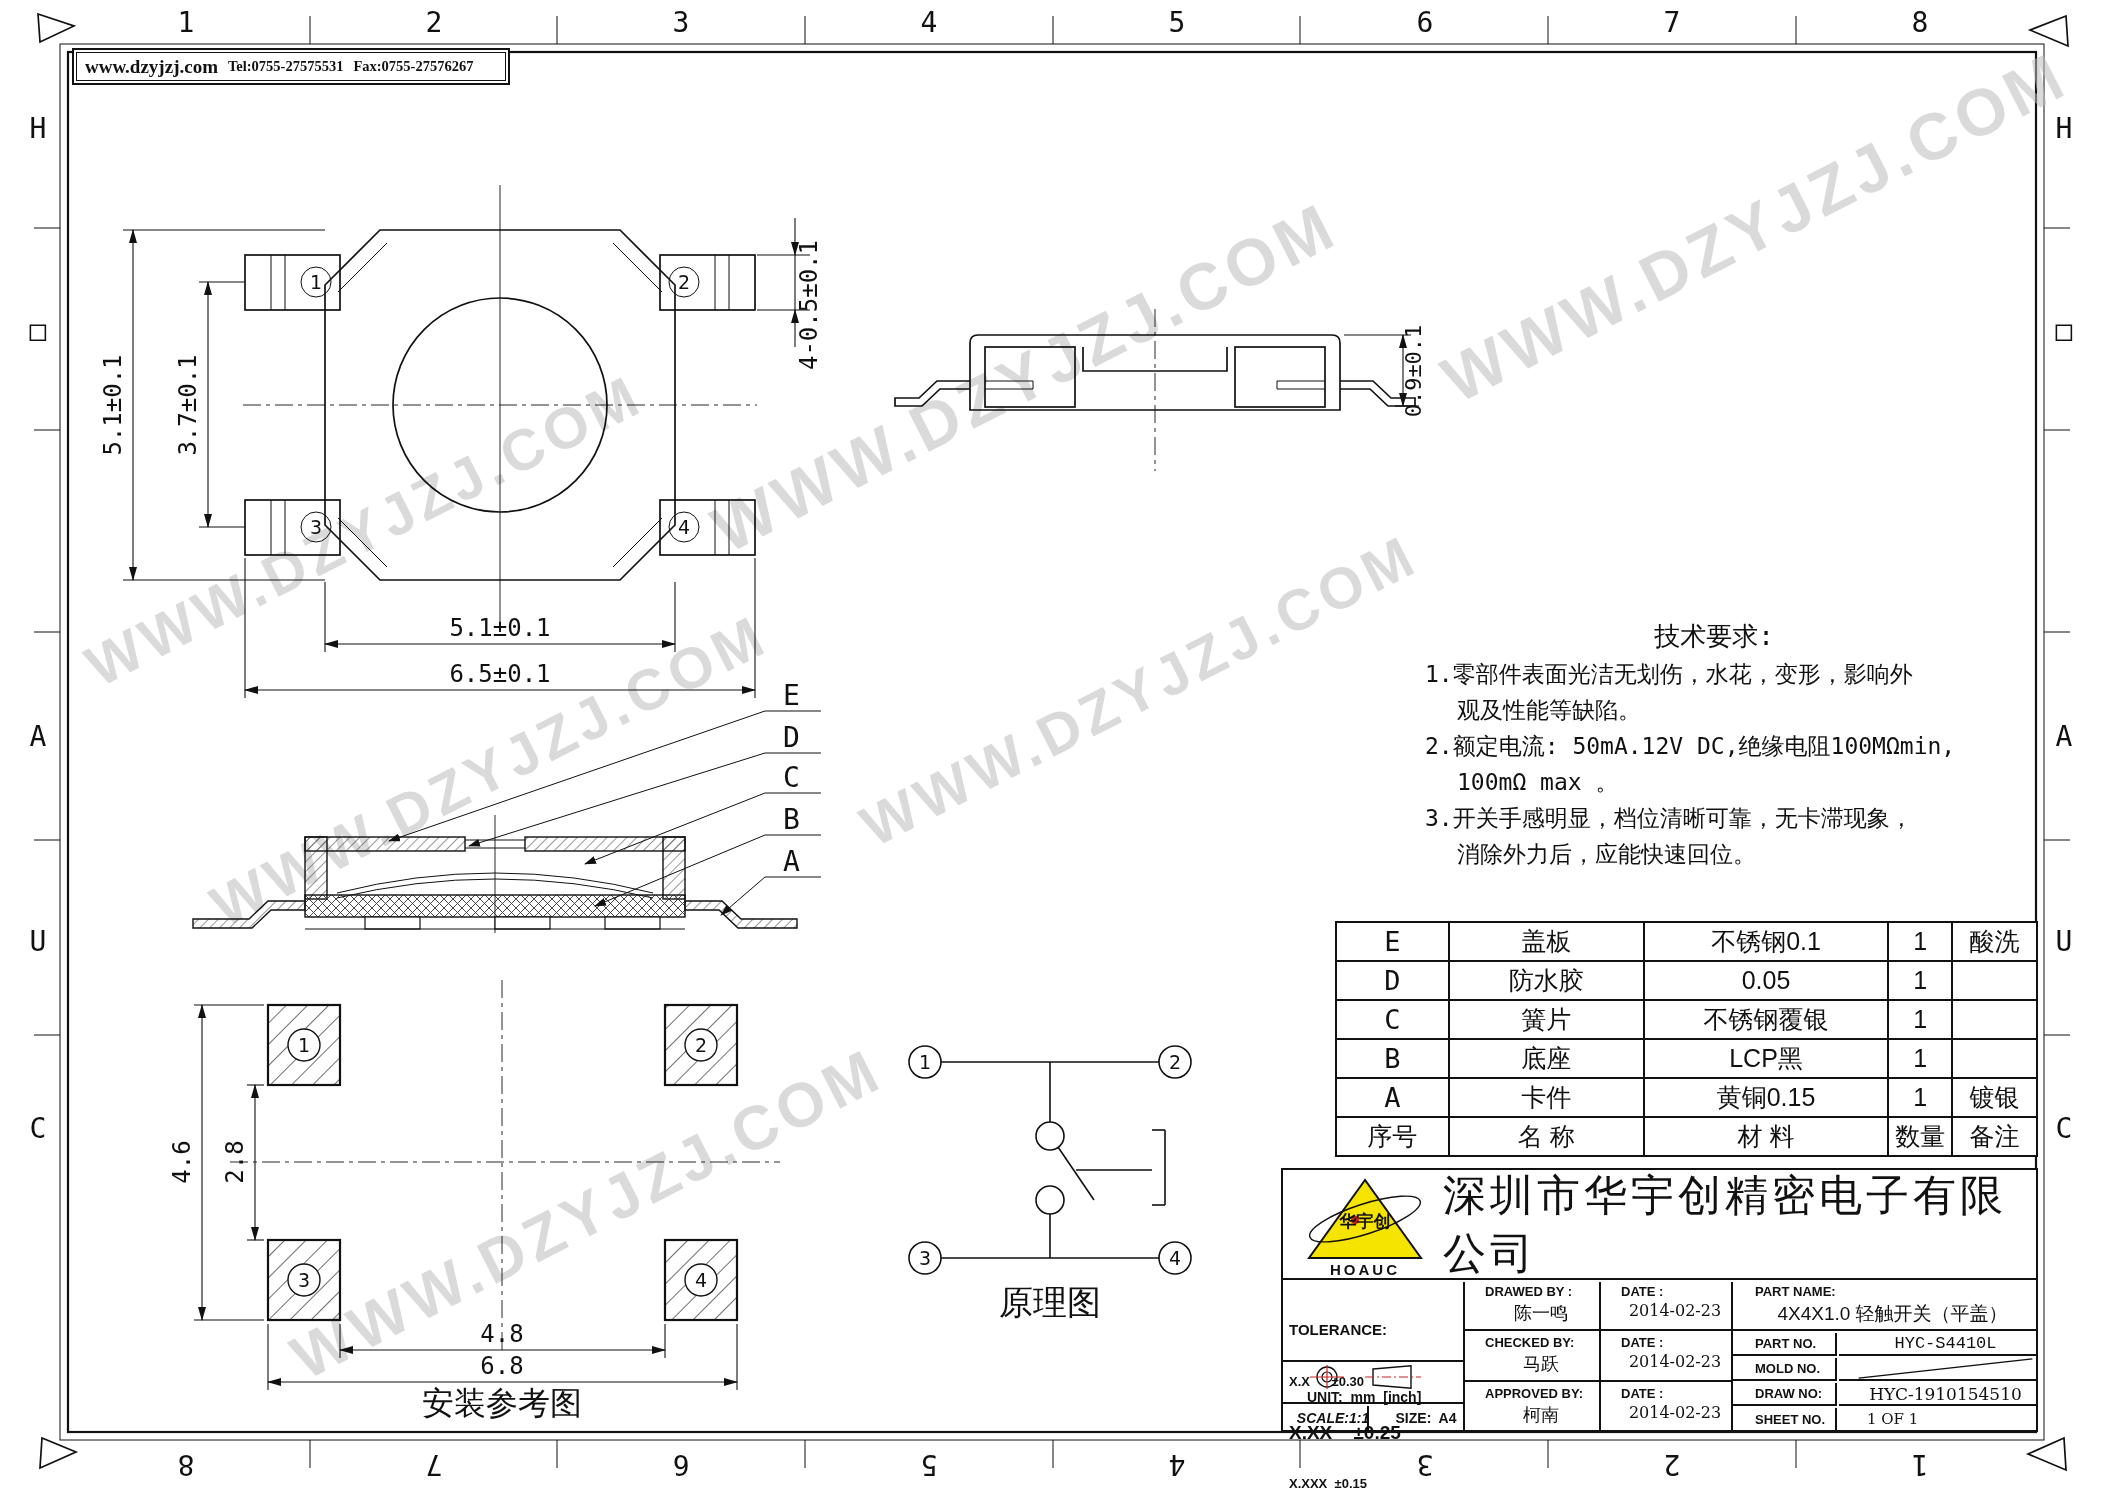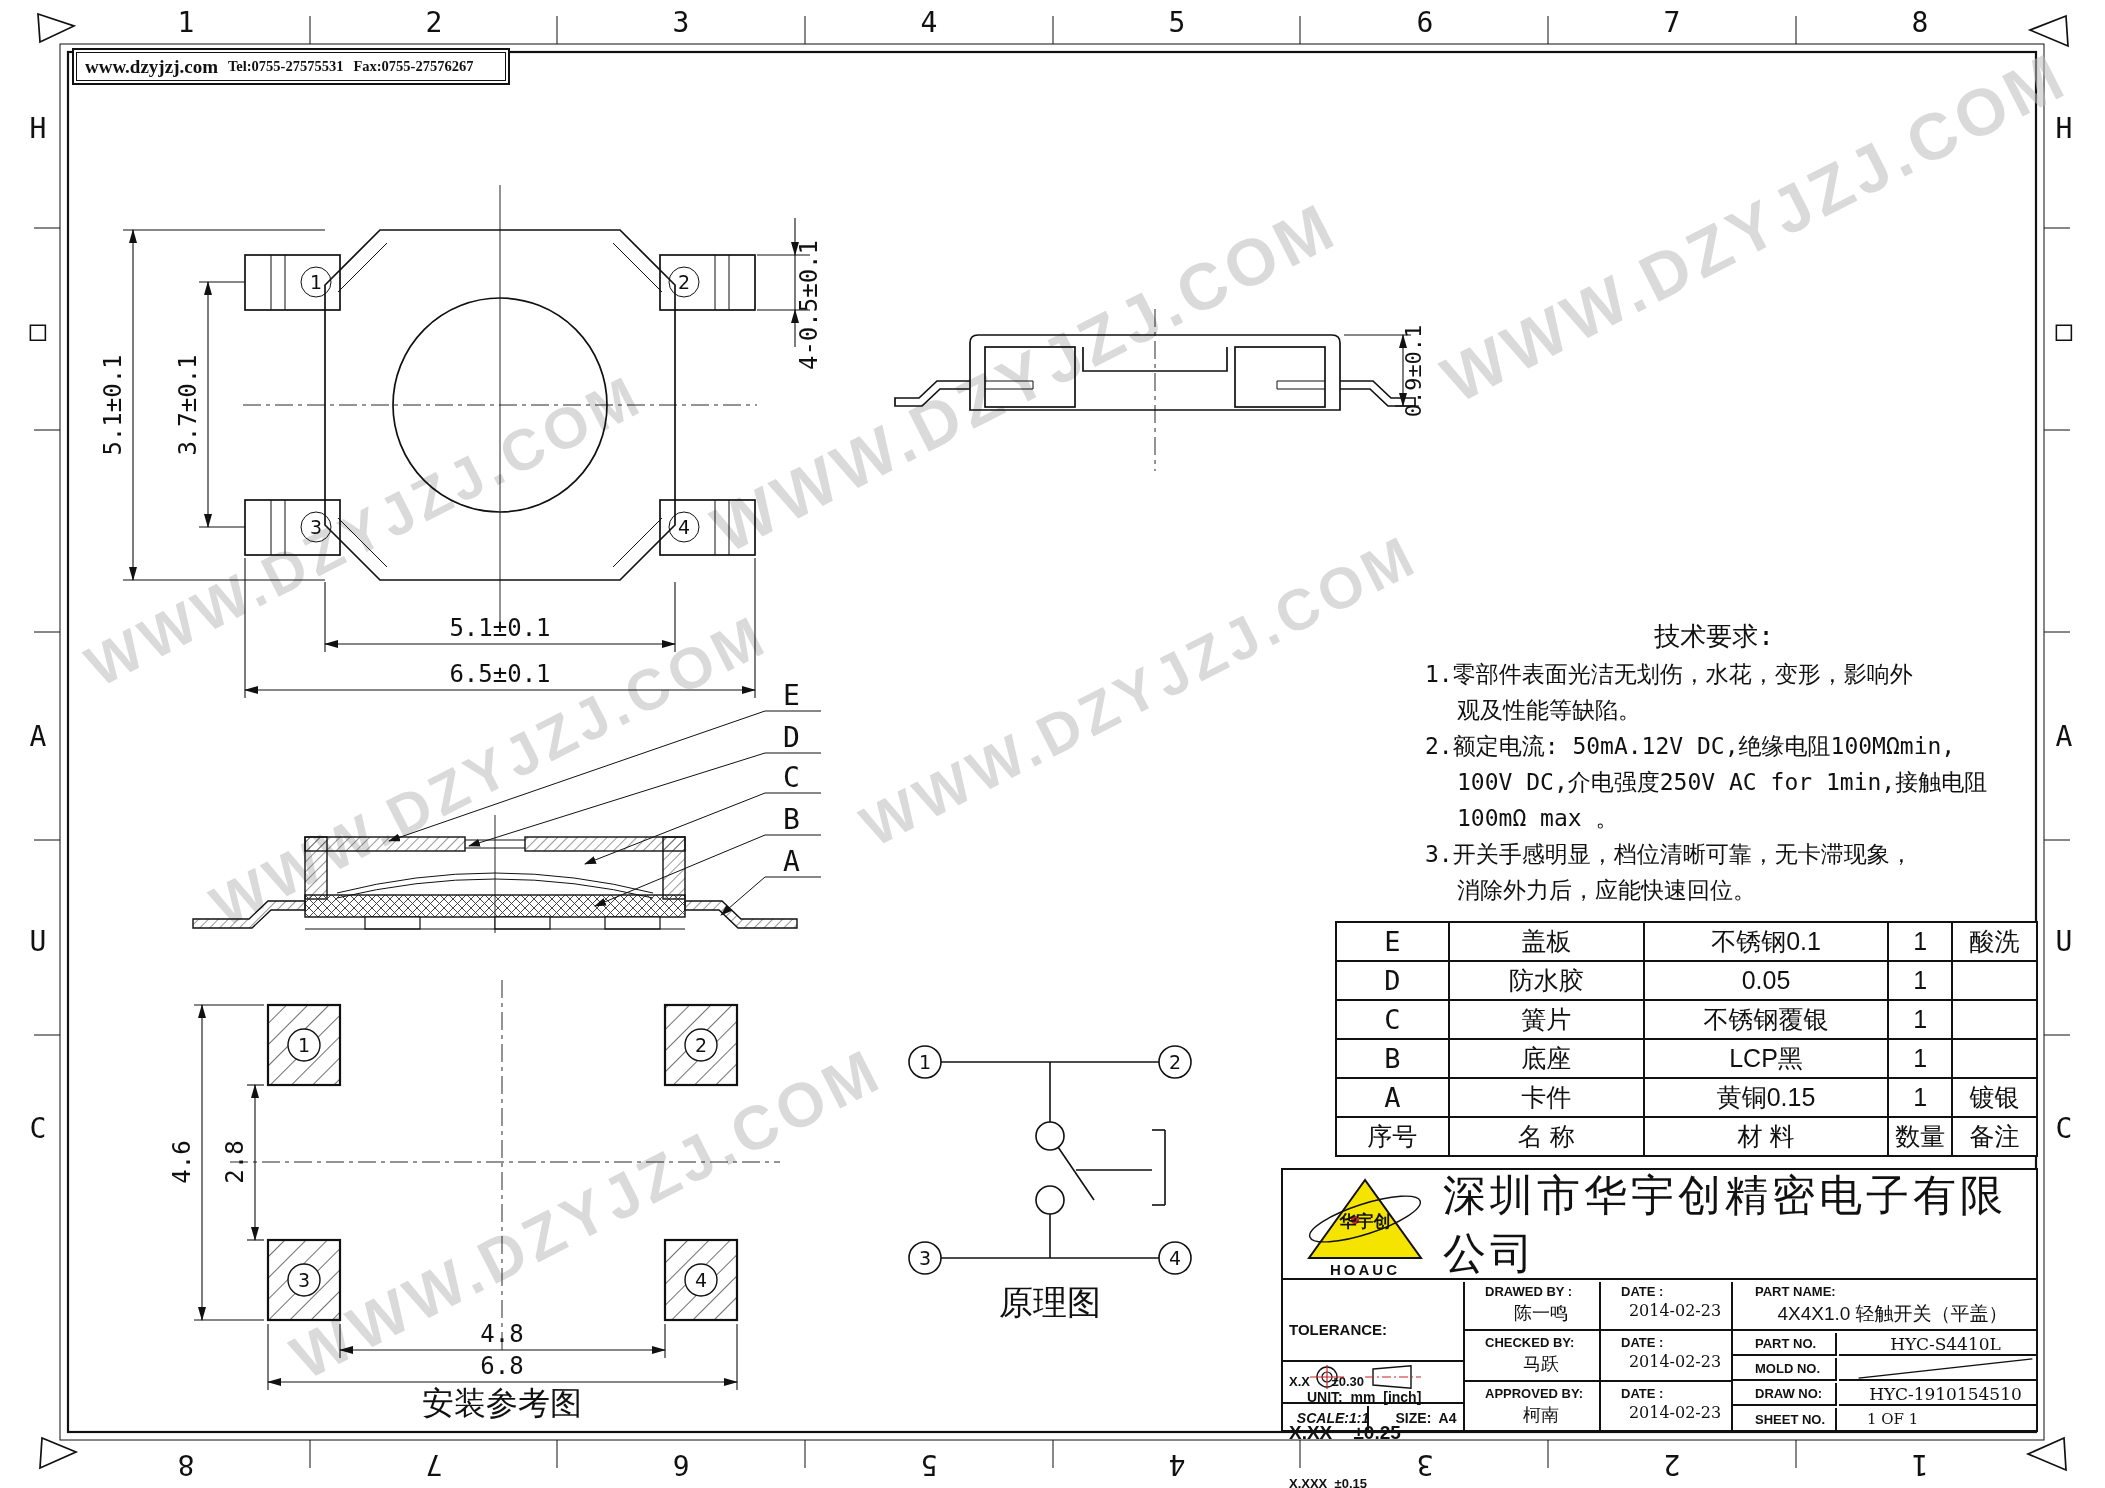--- a/index.html
+++ b/index.html
@@ -367,21 +367,20 @@
     <text class="ct" x="45" y="265" text-anchor="middle">3</text>
     <text class="ct" x="295" y="265" text-anchor="middle">4</text>
     <text class="cap" x="170" y="314" text-anchor="middle" style="font-size:34px;">原理图</text>
   </svg>
 
   <div class="tech">
     <div class="tech-title">技术要求:</div>
     <div class="tech-line">1.零部件表面光洁无划伤，水花，变形，影响外</div>
     <div class="tech-line cont">观及性能等缺陷。</div>
     <div class="tech-line">2.额定电流: 50mA.12V DC,绝缘电阻100MΩmin,</div>
-    <div class="tech-line cont">100V DC,介电强度250V AC for 1min,接触电阻</div>
     <div class="tech-line cont">100mΩ max 。</div>
     <div class="tech-line">3.开关手感明显，档位清晰可靠，无卡滞现象，</div>
     <div class="tech-line cont">消除外力后，应能快速回位。</div>
   </div>
 
   <table class="parts">
     <colgroup>
         <col style="width:113px;">
         <col style="width:196px;">
         <col style="width:245px;">
@@ -499,21 +498,21 @@
       <div class="val-serif" style="text-align:center;font-size:16px;">2014-02-23</div>
     </div>
 
     <div class="cell" style="left:450px;top:112px;right:0;height:49px;border-bottom:2px solid #111;">
       <div class="lab" style="padding:2px 6px;">PART NAME:</div>
       <div style="text-align:center;font-size:19px;">4X4X1.0 轻触开关（平盖）</div>
     </div>
     <div class="cell" style="left:450px;top:163px;width:104px;height:23px;border-right:2px solid #111;border-bottom:2px solid #111;display:flex;align-items:center;">
       <span class="lab" style="padding-left:6px;">PART NO.</span>
     </div>
-    <div class="cell val-serif" style="left:556px;top:163px;right:0;height:23px;border-bottom:2px solid #111;display:flex;align-items:center;justify-content:center;font-size:17px;">
+    <div class="cell val-serif" style="left:556px;top:163px;right:0;height:23px;border-bottom:2px solid #111;display:flex;align-items:center;justify-content:center;font-size:17px;font-family:Liberation Mono, monospace;">
       <span>HYC-S4410L</span>
     </div>
     <div class="cell" style="left:450px;top:188px;width:104px;height:23px;border-right:2px solid #111;border-bottom:2px solid #111;display:flex;align-items:center;">
       <span class="lab" style="padding-left:6px;">MOLD NO.</span>
     </div>
     <div class="cell" style="left:556px;top:188px;right:0;height:23px;border-bottom:2px solid #111;">
       <svg width="100%" height="100%" viewBox="0 0 100 23" preserveAspectRatio="none">
         <line x1="2" y1="22" x2="98" y2="1" stroke="#111" stroke-width="1.3"></line>
       </svg>
     </div>

